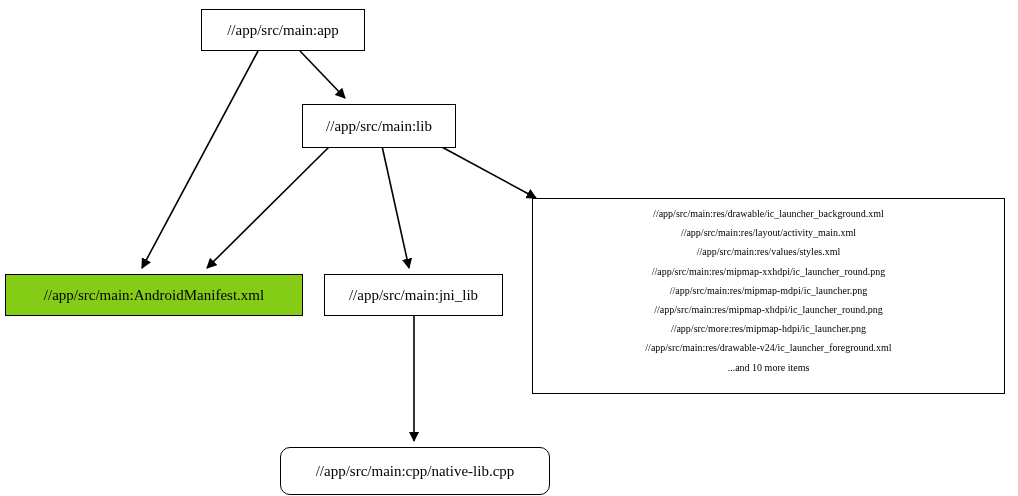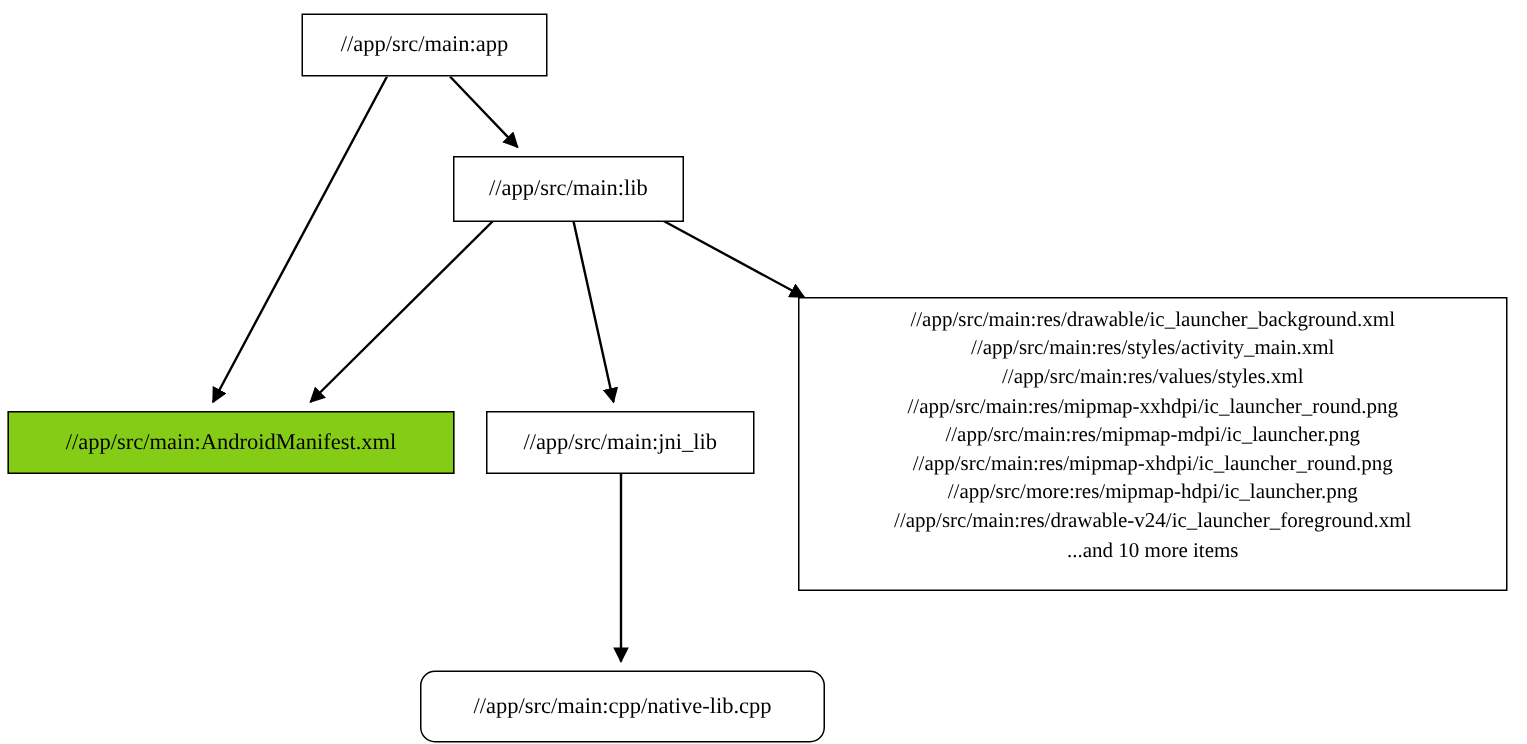--- a/index.html
+++ b/index.html
@@ -37,21 +37,21 @@
     line-height: 1.0;
     white-space: nowrap;
   }
   .node-multiline {
     display: block;
     white-space: normal;
     padding-top: 5px;
   }
   .node-multiline .line {
     display: block;
-    font-size: 14px;
+    font-size: 10px;
     line-height: 19.2px;
     text-align: center;
     white-space: nowrap;
   }
 </style>
 </head>
 <body>
 
 <div id="canvas" style="background: rgb(255, 255, 255); padding-left: 20px;">
 
@@ -80,21 +80,21 @@
   <div class="node" id="node-lib" style="left: 302px; top: 104px; width: 154px; height: 44px; background: rgb(255, 255, 255); border-color: rgb(0, 0, 0); color: rgb(0, 0, 0);">//app/src/main:lib</div>
 
   <div class="node" id="node-manifest" style="left: 5px; top: 274px; width: 298px; height: 42px; background: #84cc16; border-color: rgb(0, 0, 0); color: rgb(0, 0, 0);">//app/src/main:AndroidManifest.xml</div>
 
   <div class="node" id="node-jni-lib" style="left: 324px; top: 274px; width: 179px; height: 42px; background: rgb(255, 255, 255); border-color: rgb(0, 0, 0); color: rgb(0, 0, 0);">//app/src/main:jni_lib</div>
 
   <div class="node" id="node-native-lib" style="left: 280px; top: 447px; width: 270px; height: 48px; background: rgb(255, 255, 255); border-color: rgb(0, 0, 0); color: rgb(0, 0, 0); border-radius: 10px;">//app/src/main:cpp/native-lib.cpp</div>
 
   <div class="node node-multiline" id="node-res" style="left: 532px; top: 198px; width: 473px; height: 196px; background: rgb(255, 255, 255); border-color: rgb(0, 0, 0); color: rgb(0, 0, 0);">
       <span class="line">//app/src/main:res/drawable/ic_launcher_background.xml</span>
-      <span class="line">//app/src/main:res/styles/activity_main.xml</span>
+      <span class="line">//app/src/main:res/layout/activity_main.xml</span>
       <span class="line">//app/src/main:res/values/styles.xml</span>
       <span class="line">//app/src/main:res/mipmap-xxhdpi/ic_launcher_round.png</span>
       <span class="line">//app/src/main:res/mipmap-mdpi/ic_launcher.png</span>
       <span class="line">//app/src/main:res/mipmap-xhdpi/ic_launcher_round.png</span>
       <span class="line">//app/src/more:res/mipmap-hdpi/ic_launcher.png</span>
       <span class="line">//app/src/main:res/drawable-v24/ic_launcher_foreground.xml</span>
       <span class="line">...and 10 more items</span>
     </div>
 
 </div>

